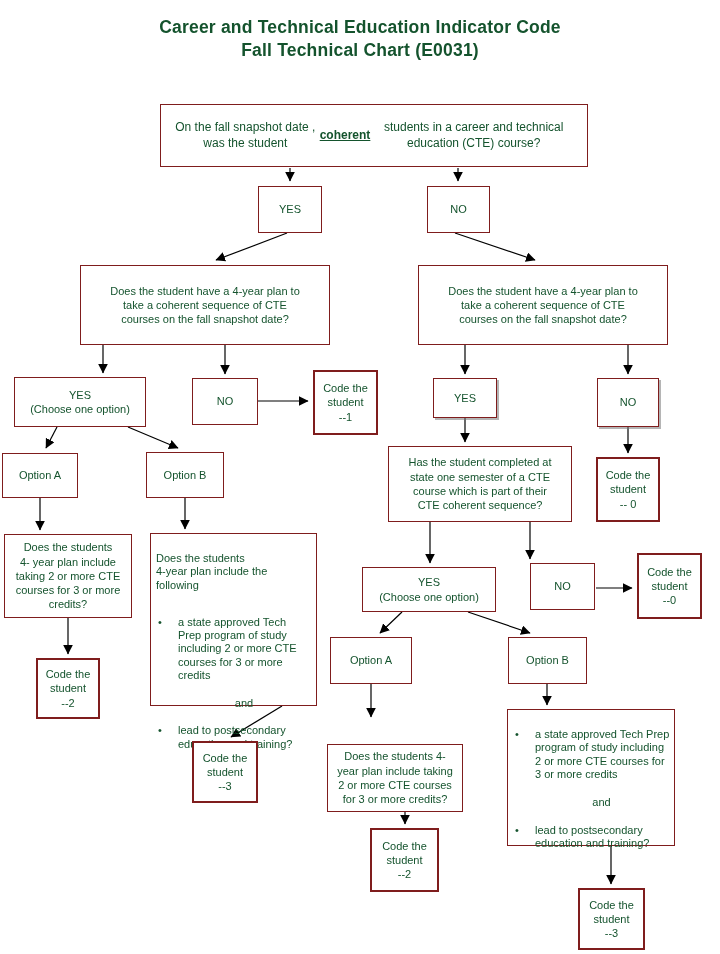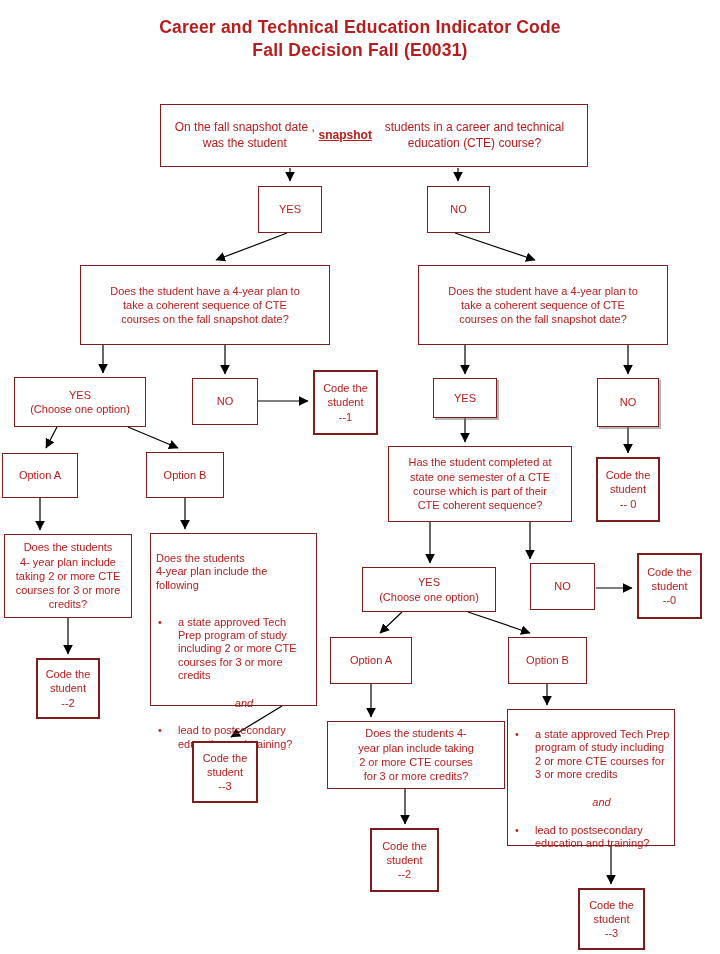--- a/index.html
+++ b/index.html
@@ -1,41 +1,41 @@
 <!DOCTYPE html>
 <html><head>
 <meta charset="utf-8">
 <style>
   html,body{margin:0;padding:0;background:#fff;}
   #page{position:relative;width:720px;height:954px;background:#fff;overflow:hidden;
-        font-family:"Liberation Sans",sans-serif;color:#b91c1c;}
+        font-family:"Liberation Sans",sans-serif;color:#14532d;}
   #title{position:absolute;left:0;top:16px;width:720px;text-align:center;
          font-weight:bold;font-size:17.5px;line-height:23px;letter-spacing:.2px;}
   .node{position:absolute;background:#fff;border:1px solid #7f1d1d;box-sizing:border-box;
         display:flex;align-items:center;justify-content:center;text-align:center;
         font-size:11px;line-height:1.3;white-space:pre-line;padding:2px;}
   .node.heavy{border-width:2px;}
   .node.shadow{box-shadow:2px 2px 0 rgba(120,120,120,.55);}
   .node.root{font-size:12px;white-space:normal;padding:4px 10px;}
   .emph{font-weight:bold;text-decoration:underline;}
   .node.qb{display:block;text-align:left;padding:5px 4px 4px 5px;line-height:1.2;}
   .qb-intro{margin-bottom:11px;white-space:pre-line;}
   .qb-bullet{display:flex;margin-bottom:1px;}
   .qb-bullet .dot{width:11px;flex:0 0 11px;padding-left:2px;}
   .qb-bullet .btxt{flex:1;padding-left:9px;}
-  .qb-and{font-style:italic;text-align:center;padding-left:20px;margin:1px 0;}
+  .qb-and{text-align:center;padding-left:20px;margin:1px 0;}
   svg.wires{position:absolute;left:0;top:0;pointer-events:none;}
   svg.wires line{stroke:#000;stroke-width:1.2;}
 </style>
 </head>
 <body>
 
 <div id="page">
 
-  <div id="title"><span>Career and Technical Education Indicator Code</span><br><span>Fall Decision Fall (E0031)</span></div>
+  <div id="title"><span>Career and Technical Education Indicator Code</span><br><span>Fall Technical Chart (E0031)</span></div>
 
   <svg class="wires" width="720" height="954" viewBox="0 0 720 954">
     <defs>
       <marker id="arw" markerWidth="9" markerHeight="9" refX="7.5" refY="4" orient="auto">
         <path d="M0,0 L8,4 L0,8 z" fill="#000"></path>
       </marker>
     </defs>
     <line x1="290" y1="168" x2="290" y2="181" marker-end="url(#arw)"></line>
     <line x1="458" y1="168" x2="458" y2="181" marker-end="url(#arw)"></line>
     <line x1="287" y1="233" x2="216" y2="260" marker-end="url(#arw)"></line>
@@ -59,21 +59,21 @@
     <line x1="402" y1="612" x2="380" y2="633" marker-end="url(#arw)"></line>
     <line x1="468" y1="612" x2="530" y2="633" marker-end="url(#arw)"></line>
     <line x1="371" y1="684" x2="371" y2="717" marker-end="url(#arw)"></line>
     <line x1="547" y1="684" x2="547" y2="705" marker-end="url(#arw)"></line>
     <line x1="405" y1="789" x2="405" y2="824" marker-end="url(#arw)"></line>
     <line x1="611" y1="846" x2="611" y2="884" marker-end="url(#arw)"></line>
   </svg>
 
   <div class="node root" style="left:160px;top:104px;width:428px;height:63px">
       <span>On the fall snapshot date , was the student </span>
-      <span class="emph">snapshot</span>
+      <span class="emph">coherent</span>
       <span> students in a career and technical education  (CTE) course?</span>
     </div>
 
   <div class="node" style="left:258px;top:186px;width:64px;height:47px">YES</div>
   <div class="node" style="left:427px;top:186px;width:63px;height:47px">NO</div>
 
   <div class="node" style="left:80px;top:265px;width:250px;height:80px">Does the student have a 4-year plan to
 take a coherent sequence of CTE
 courses on the fall snapshot date?</div>
   <div class="node" style="left:418px;top:265px;width:250px;height:80px">Does the student have a 4-year plan to
@@ -126,21 +126,21 @@
   <div class="node" style="left:362px;top:567px;width:134px;height:45px">YES
 (Choose one option)</div>
   <div class="node" style="left:530px;top:563px;width:65px;height:47px">NO</div>
   <div class="node heavy" style="left:637px;top:553px;width:65px;height:66px">Code the
 student
 --0</div>
 
   <div class="node" style="left:330px;top:637px;width:82px;height:47px">Option A</div>
   <div class="node" style="left:508px;top:637px;width:79px;height:47px">Option B</div>
 
-  <div class="node" style="left:327px;top:721px;width:178px;height:68px">Does the students 4-
+  <div class="node" style="left:327px;top:744px;width:136px;height:68px">Does the students 4-
 year plan include taking
 2 or more CTE  courses
 for 3 or more credits?</div>
 
   <div class="node qb" style="left:507px;top:709px;width:168px;height:137px">
     <div class="qb-bullet"><span class="dot">•</span><span class="btxt">a state approved Tech Prep program of study including 2 or more CTE courses for 3 or more credits</span></div>
     <div class="qb-and">and</div>
     <div class="qb-bullet"><span class="dot">•</span><span class="btxt">lead to postsecondary education and training?</span></div>
   </div>
 

